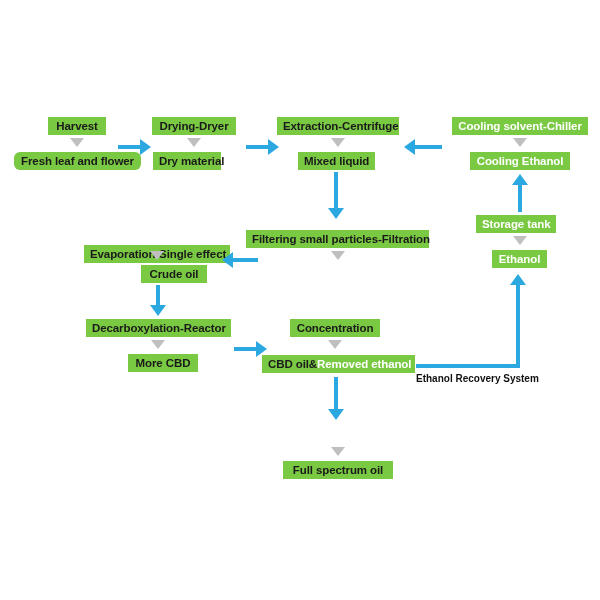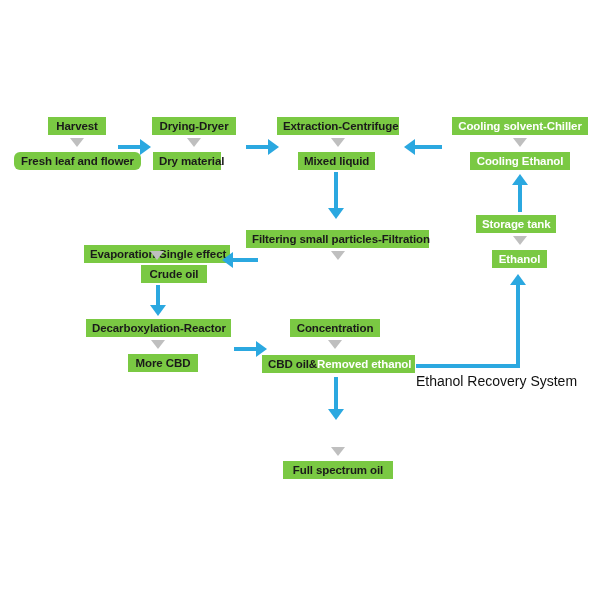--- a/index.html
+++ b/index.html
@@ -53,22 +53,22 @@
   .arrD{position:absolute;width:0;height:0;
         border-left:8px solid transparent;border-right:8px solid transparent;
         border-top:11px solid #2ba8e0;}
   .arrU{position:absolute;width:0;height:0;
         border-left:8px solid transparent;border-right:8px solid transparent;
         border-bottom:11px solid #2ba8e0;}
 
   
   .caption{
     position:absolute;
-    font-size:14px;
-    font-weight:normal;
+    font-size:10px;
+    font-weight:bold;
     color:#111111;
     white-space:nowrap;
   }
 </style>
 </head>
 <body>
 
 <div id="stage">
 
   <div class="node" style="left:48px;top:117px;width:58px;">Harvest</div>

